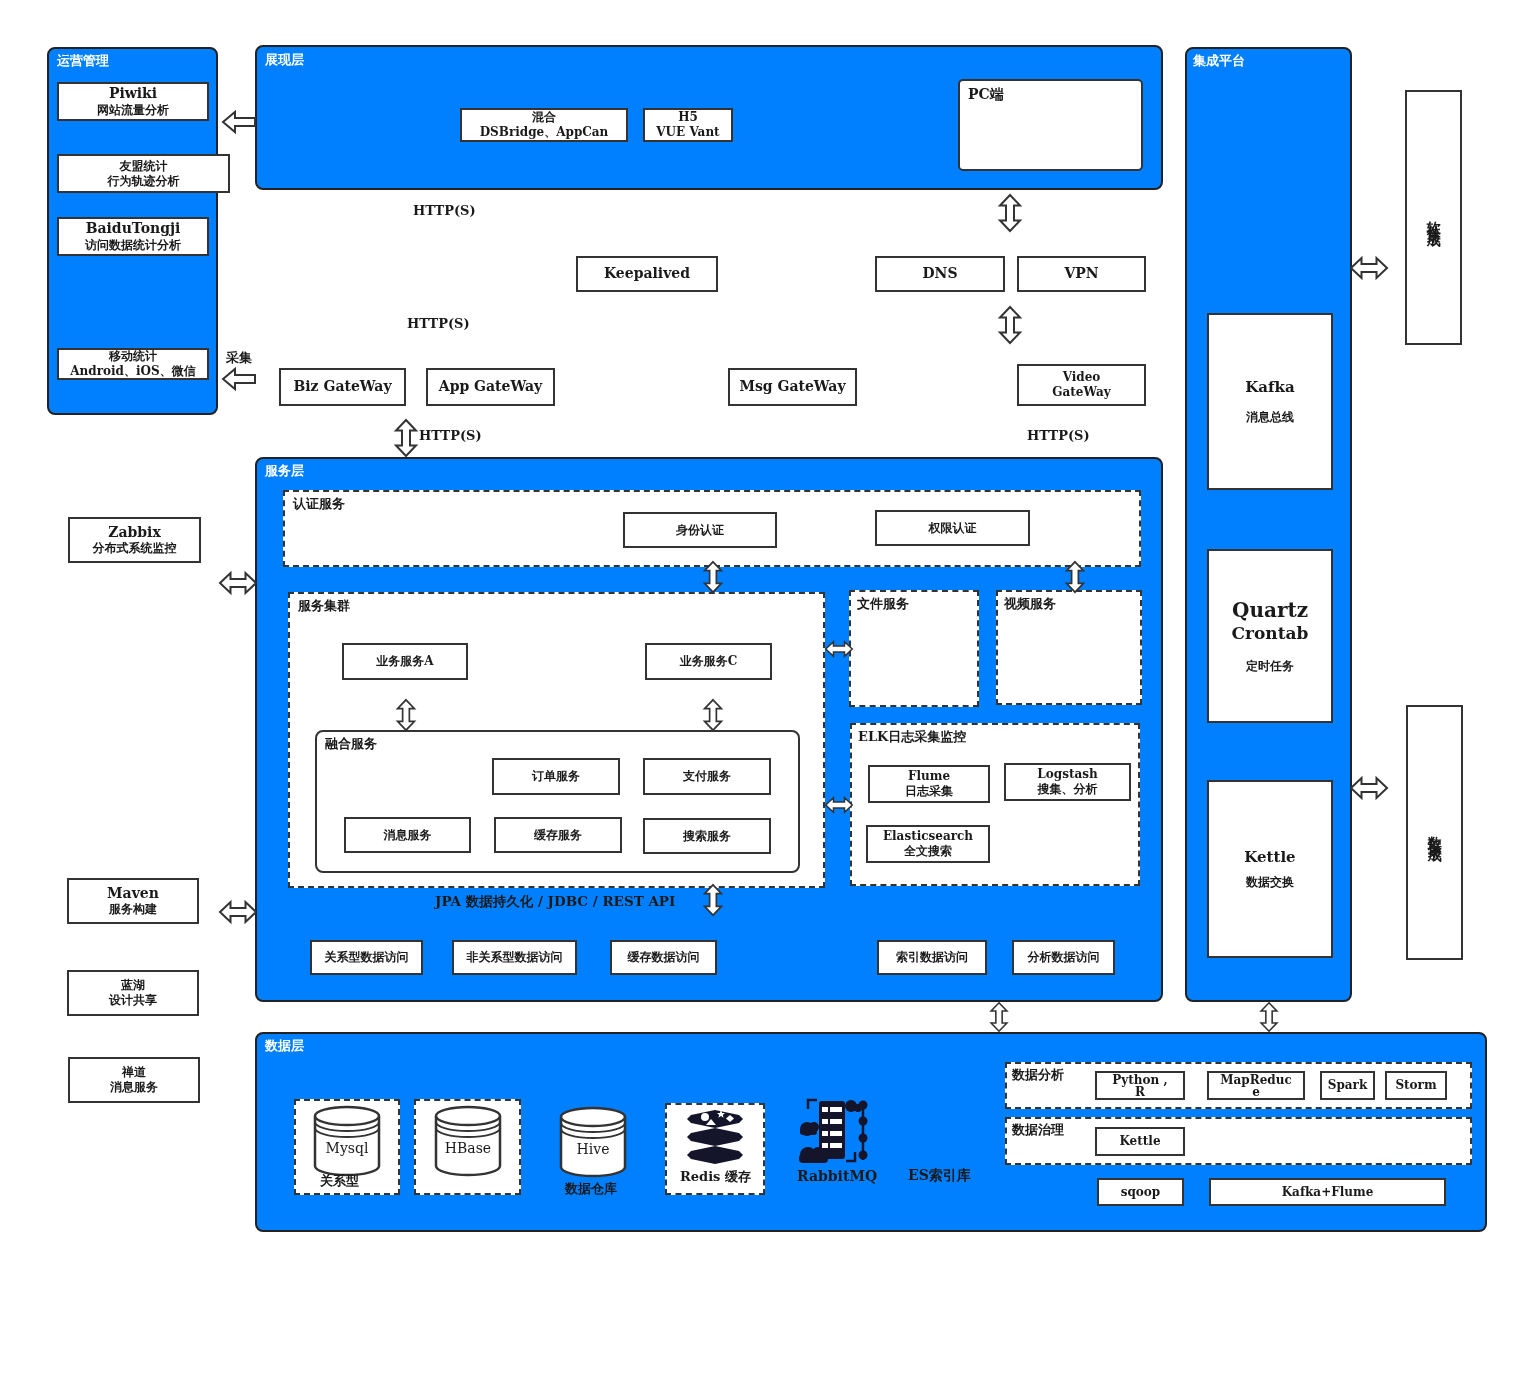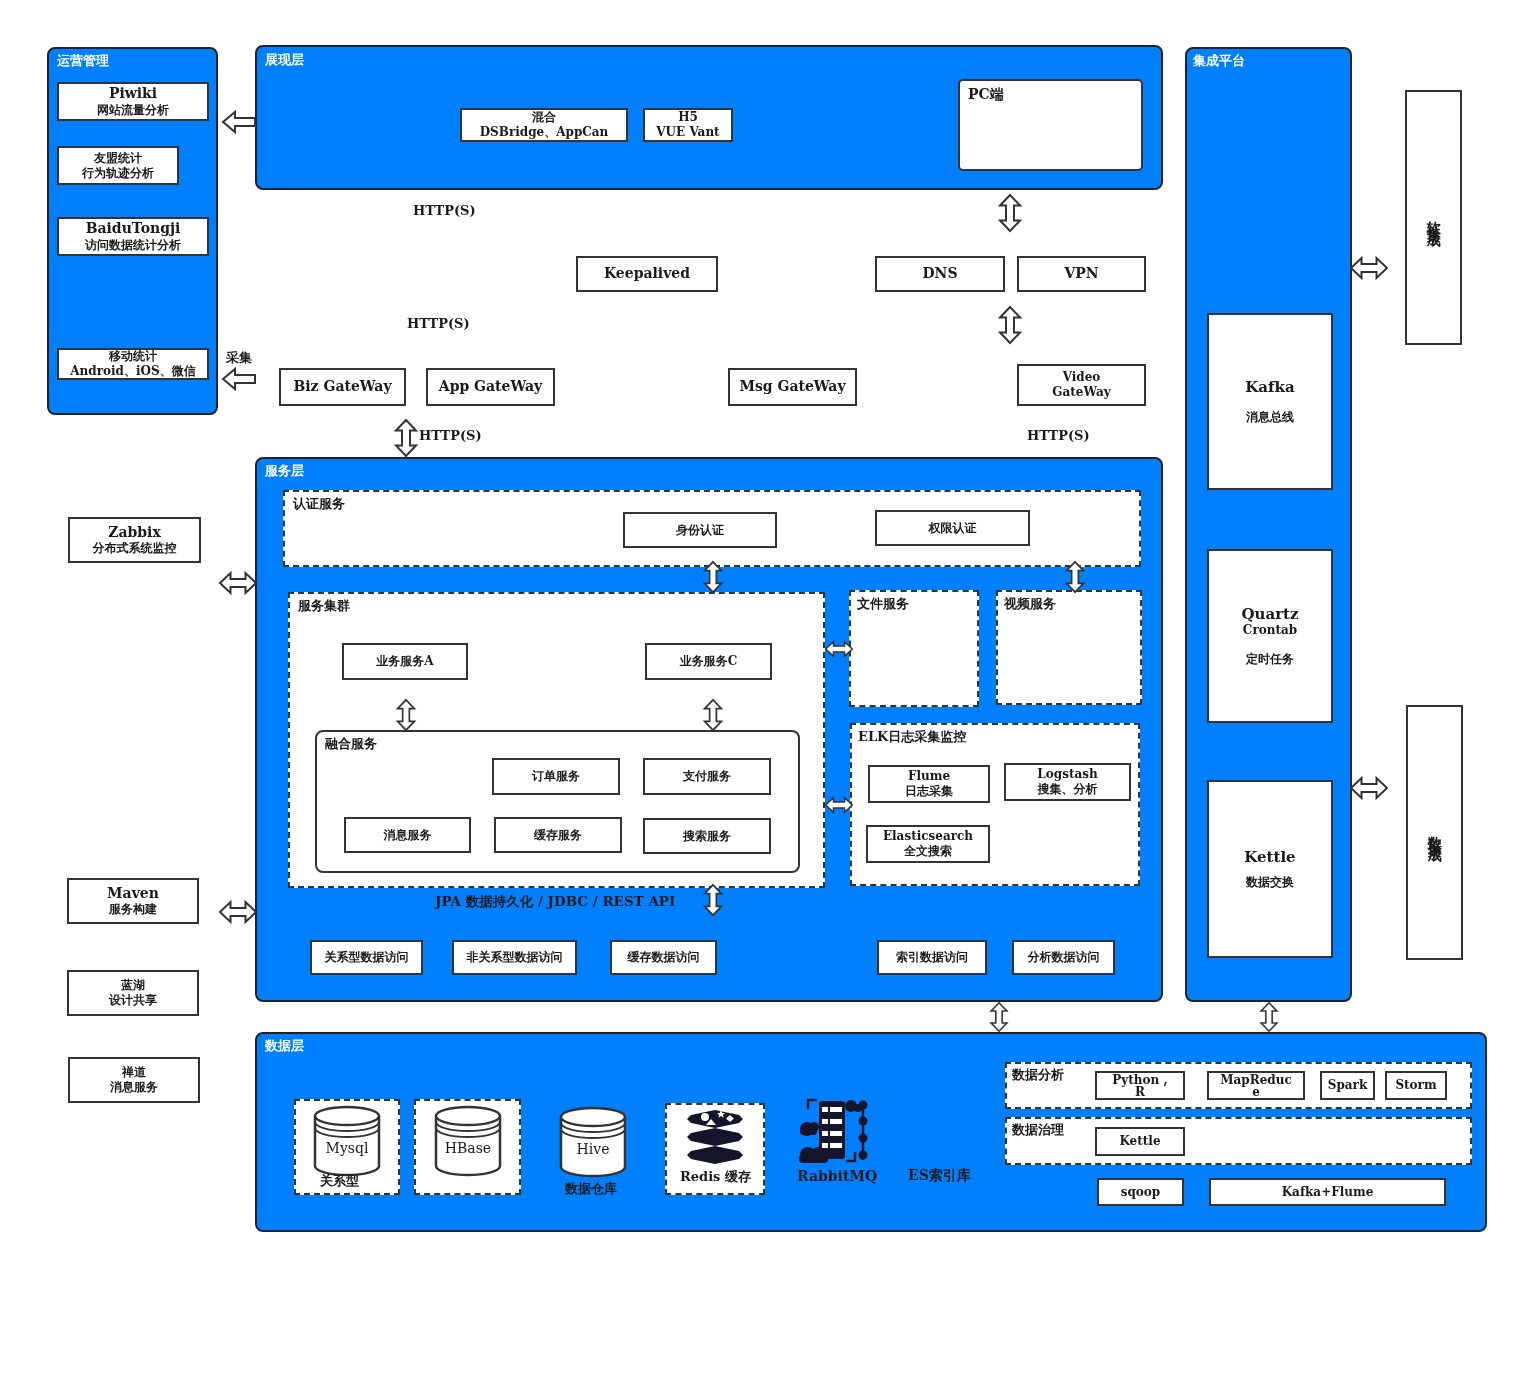--- a/index.html
+++ b/index.html
@@ -39,21 +39,21 @@
   <div class="p" style="left:1185px;top:47px;width:167px;height:955px"></div>
   <div class="pl" style="left:1193px;top:52px">集成平台</div>
 
   <div class="p" style="left:255px;top:1032px;width:1232px;height:200px"></div>
   <div class="pl" style="left:265px;top:1037px">数据层</div>
 
   <div class="b" style="left:57px;top:82px;width:152px;height:39px">
     <span class="t1">Piwiki</span>
     <span class="t2">网站流量分析</span>
   </div>
-  <div class="b" style="left:57px;top:146px;width:122px;height:39px">
+  <div class="b" style="left:57px;top:154px;width:173px;height:39px">
     <span class="t2">友盟统计</span>
     <span class="t2">行为轨迹分析</span>
   </div>
   <div class="b" style="left:57px;top:217px;width:152px;height:39px">
     <span class="t1">BaiduTongji</span>
     <span class="t2">访问数据统计分析</span>
   </div>
   <div class="b" style="left:57px;top:348px;width:152px;height:32px">
     <span class="t2">移动统计</span>
     <span class="t2">Android、iOS、微信</span>
@@ -190,22 +190,22 @@
   </div>
   <div class="b" style="left:1012px;top:940px;width:103px;height:35px">
     <span class="t2">分析数据访问</span>
   </div>
 
   <div class="b" style="left:1207px;top:313px;width:126px;height:177px">
     <span class="t1" style="font-size:15px">Kafka</span>
     <span class="t2" style="margin-top:14px">消息总线</span>
   </div>
   <div class="b" style="left:1207px;top:549px;width:126px;height:174px">
-    <span class="t1" style="font-size:15px">Quartz</span>
-    <span class="t1" style="font-size:12px">Crontab</span>
+    <span class="t1" style="font-size:20px">Quartz</span>
+    <span class="t1" style="font-size:17px">Crontab</span>
     <span class="t2" style="margin-top:14px">定时任务</span>
   </div>
   <div class="b" style="left:1207px;top:780px;width:126px;height:178px">
     <span class="t1" style="font-size:15px">Kettle</span>
     <span class="t2" style="margin-top:9px">数据交换</span>
   </div>
 
   <div class="b" style="left:1405px;top:90px;width:57px;height:255px">
     <span class="t1 vert">软件集成</span>
   </div>

